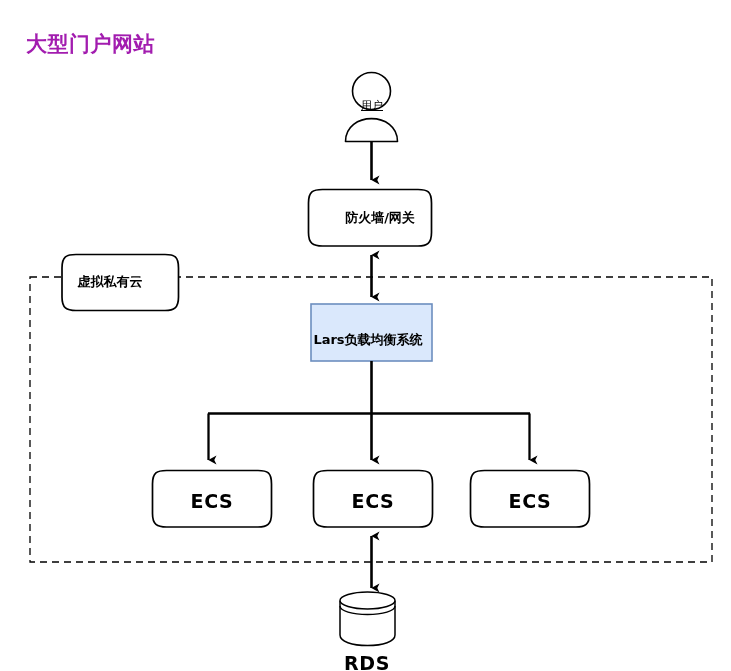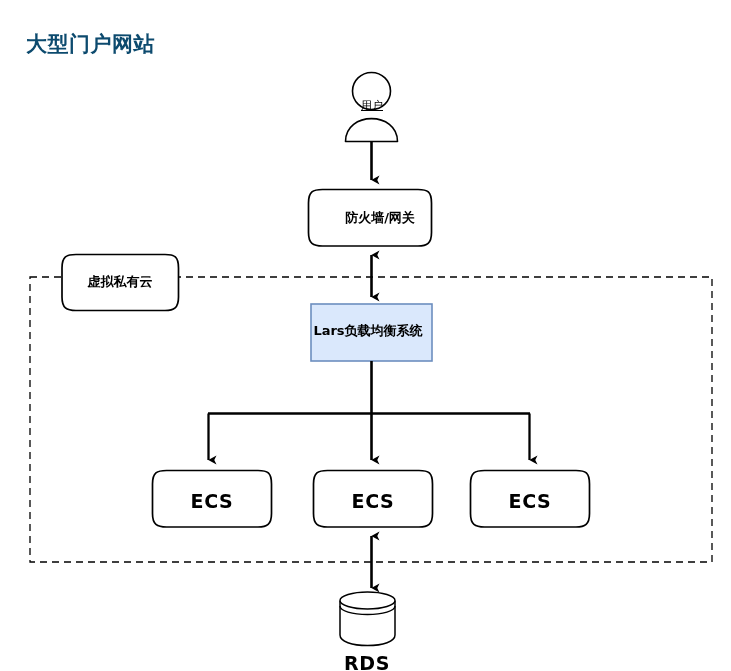--- a/index.html
+++ b/index.html
@@ -22,21 +22,21 @@
     top: 0;
     width: 731px;
     height: 671px;
   }
   #diagram-title {
     position: absolute;
     left: 26px;
     top: 30px;
     font-size: 21px;
     font-weight: bold;
-    color: #0c4a6e;
+    color: #a21caf;
     letter-spacing: 0.5px;
     white-space: nowrap;
     font-family: "DejaVu Sans", "Liberation Sans", sans-serif;
   }
   
   .node-label {
     position: absolute;
     text-align: center;
     color: #000000;
     white-space: nowrap;
@@ -53,22 +53,22 @@
     font-weight: normal;
   }
   .label-en {
     font-family: "DejaVu Sans", "Liberation Sans", sans-serif;
     font-size: 19px;
     font-weight: bold;
     letter-spacing: 0.6px;
   }
   #label-user      { left: 342px; top: 100px; width: 60px; text-decoration: underline; }
   #label-firewall  { left: 310px; top: 211px; width: 140px; }
-  #label-vpc       { left: 62px;  top: 275px; width: 116px; }
-  #label-lars      { left: 305px; top: 324px; width: 126px; text-align: center; }
+  #label-vpc       { left: 52px;  top: 275px; width: 116px; }
+  #label-lars      { left: 305px; top: 333px; width: 126px; text-align: center; }
   #label-ecs-1     { left: 152px; top: 492px; width: 120px; }
   #label-ecs-2     { left: 313px; top: 492px; width: 120px; }
   #label-ecs-3     { left: 470px; top: 492px; width: 120px; }
   #label-rds       { left: 338px; top: 654px; width: 58px; }
 </style>
 </head>
 <body>
 
 <div id="diagram-title">大型门户网站</div>
 

